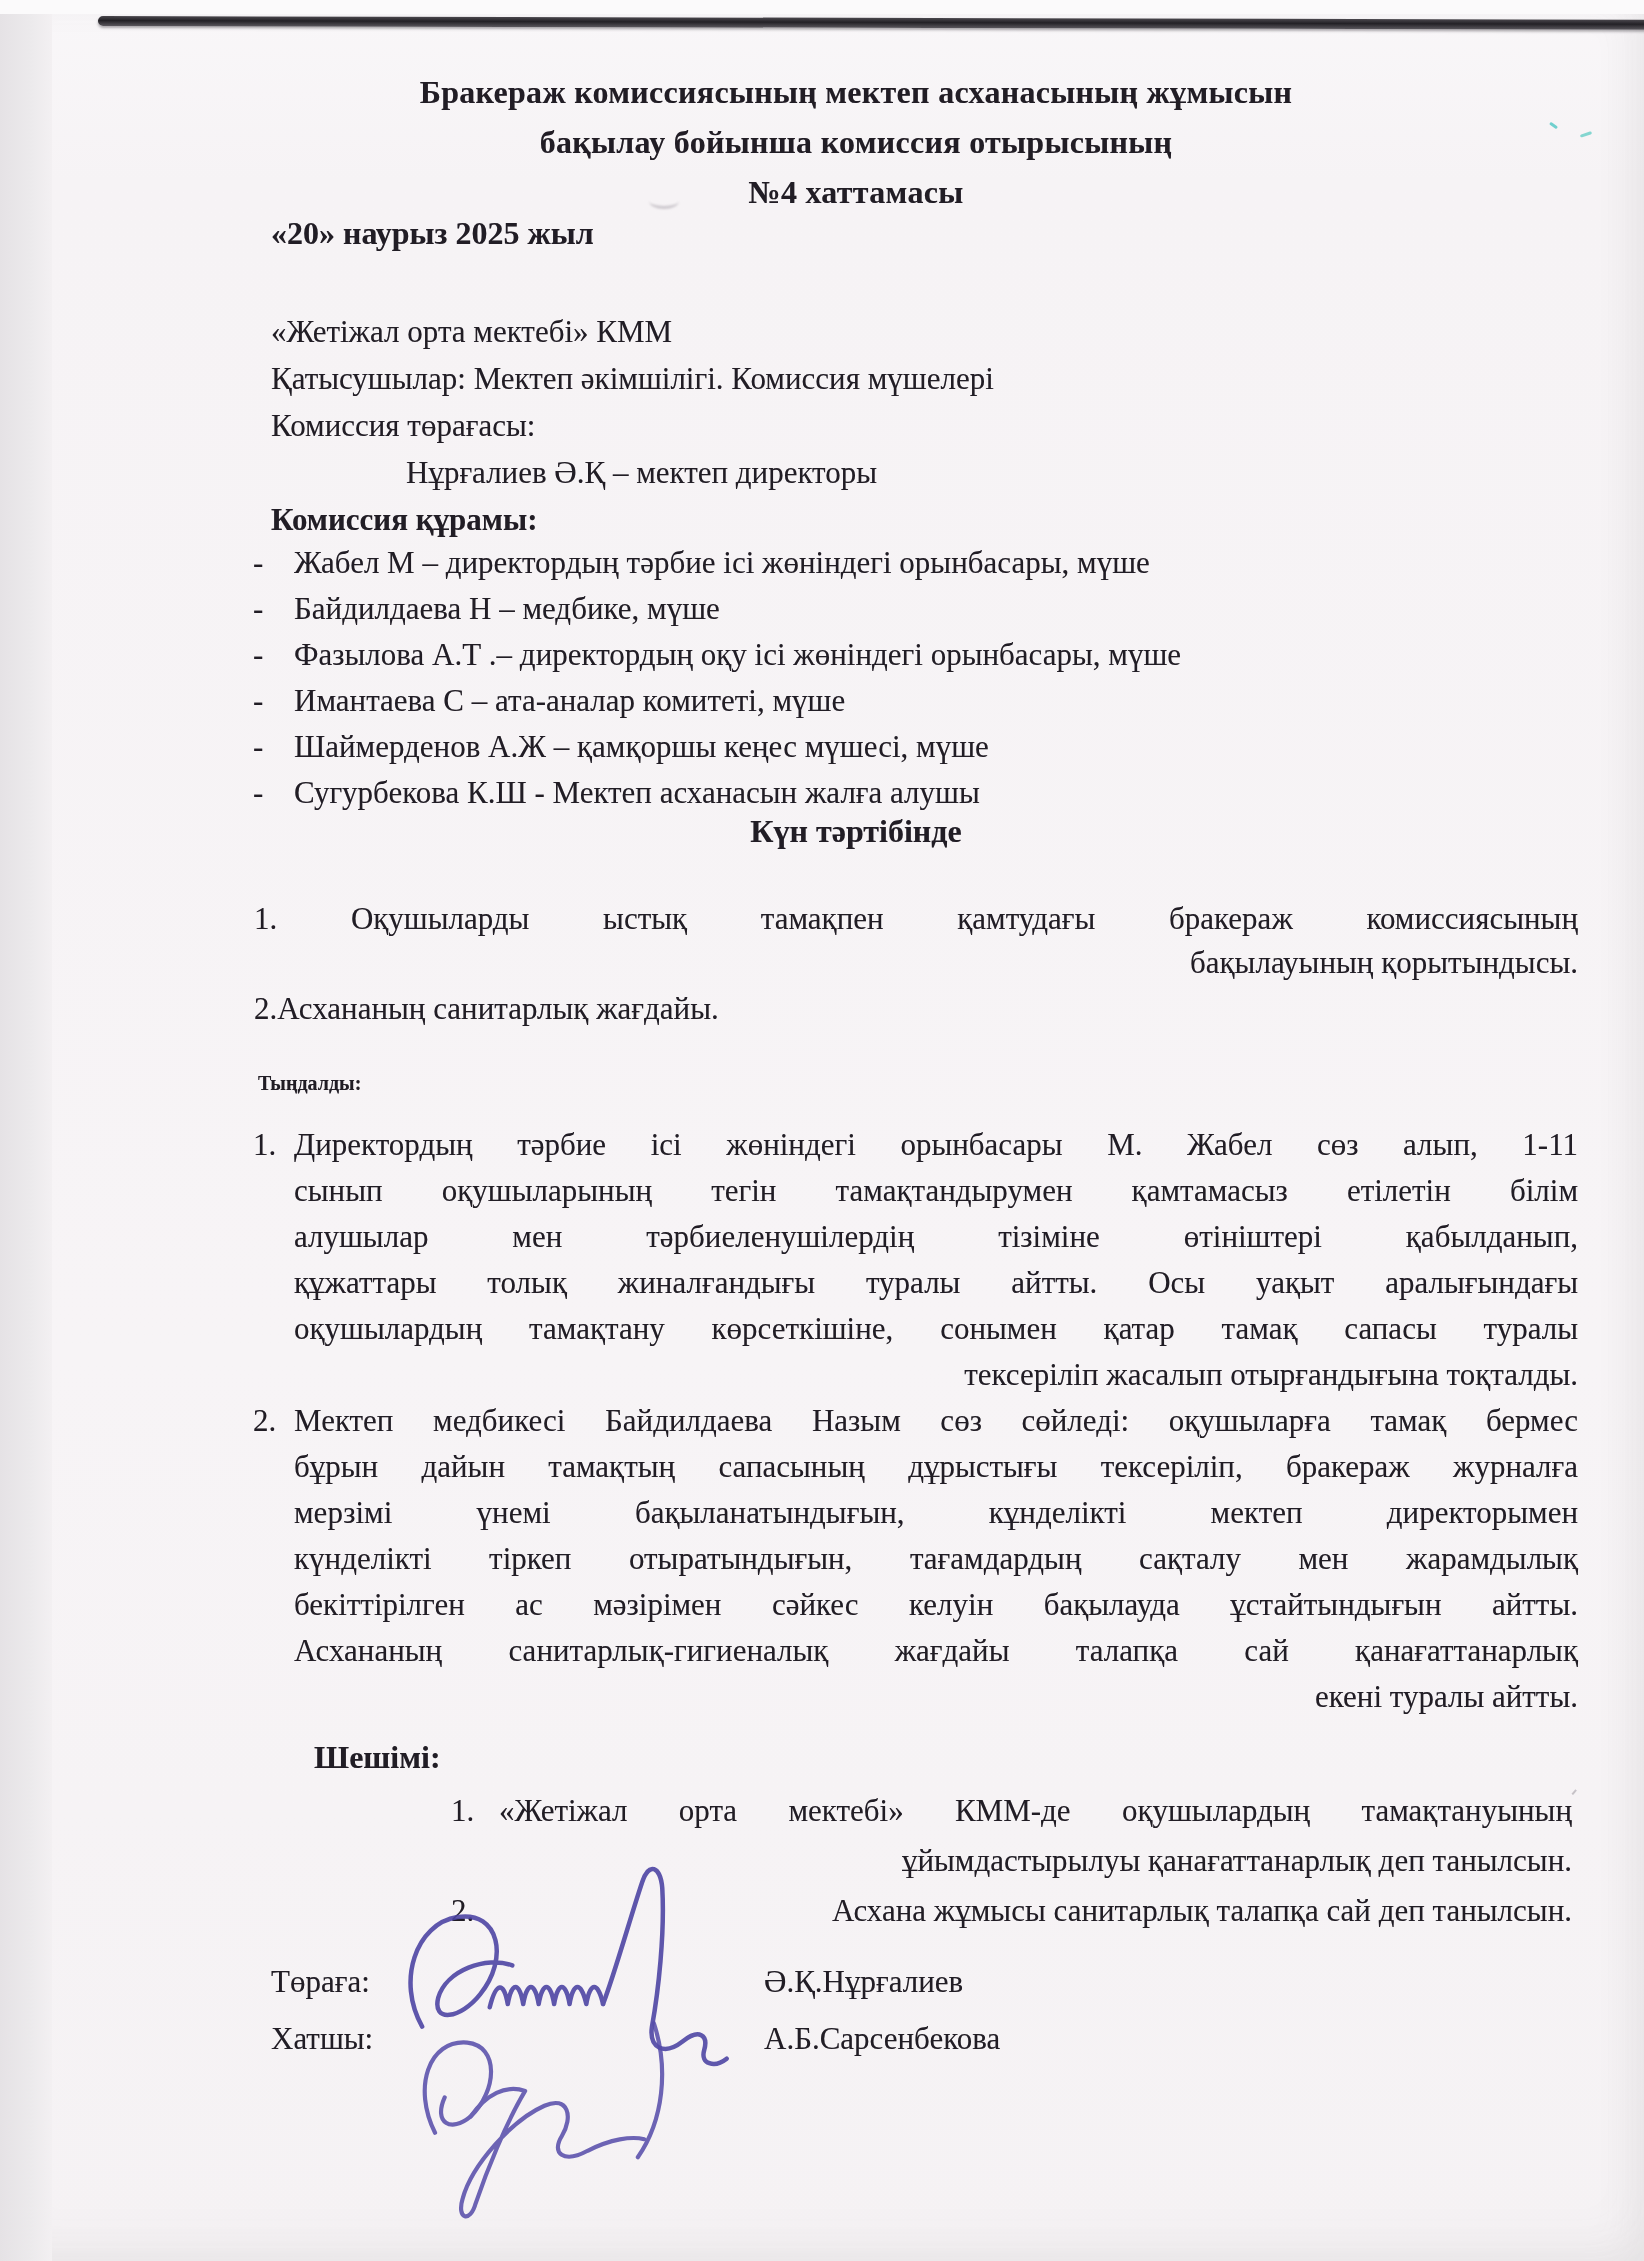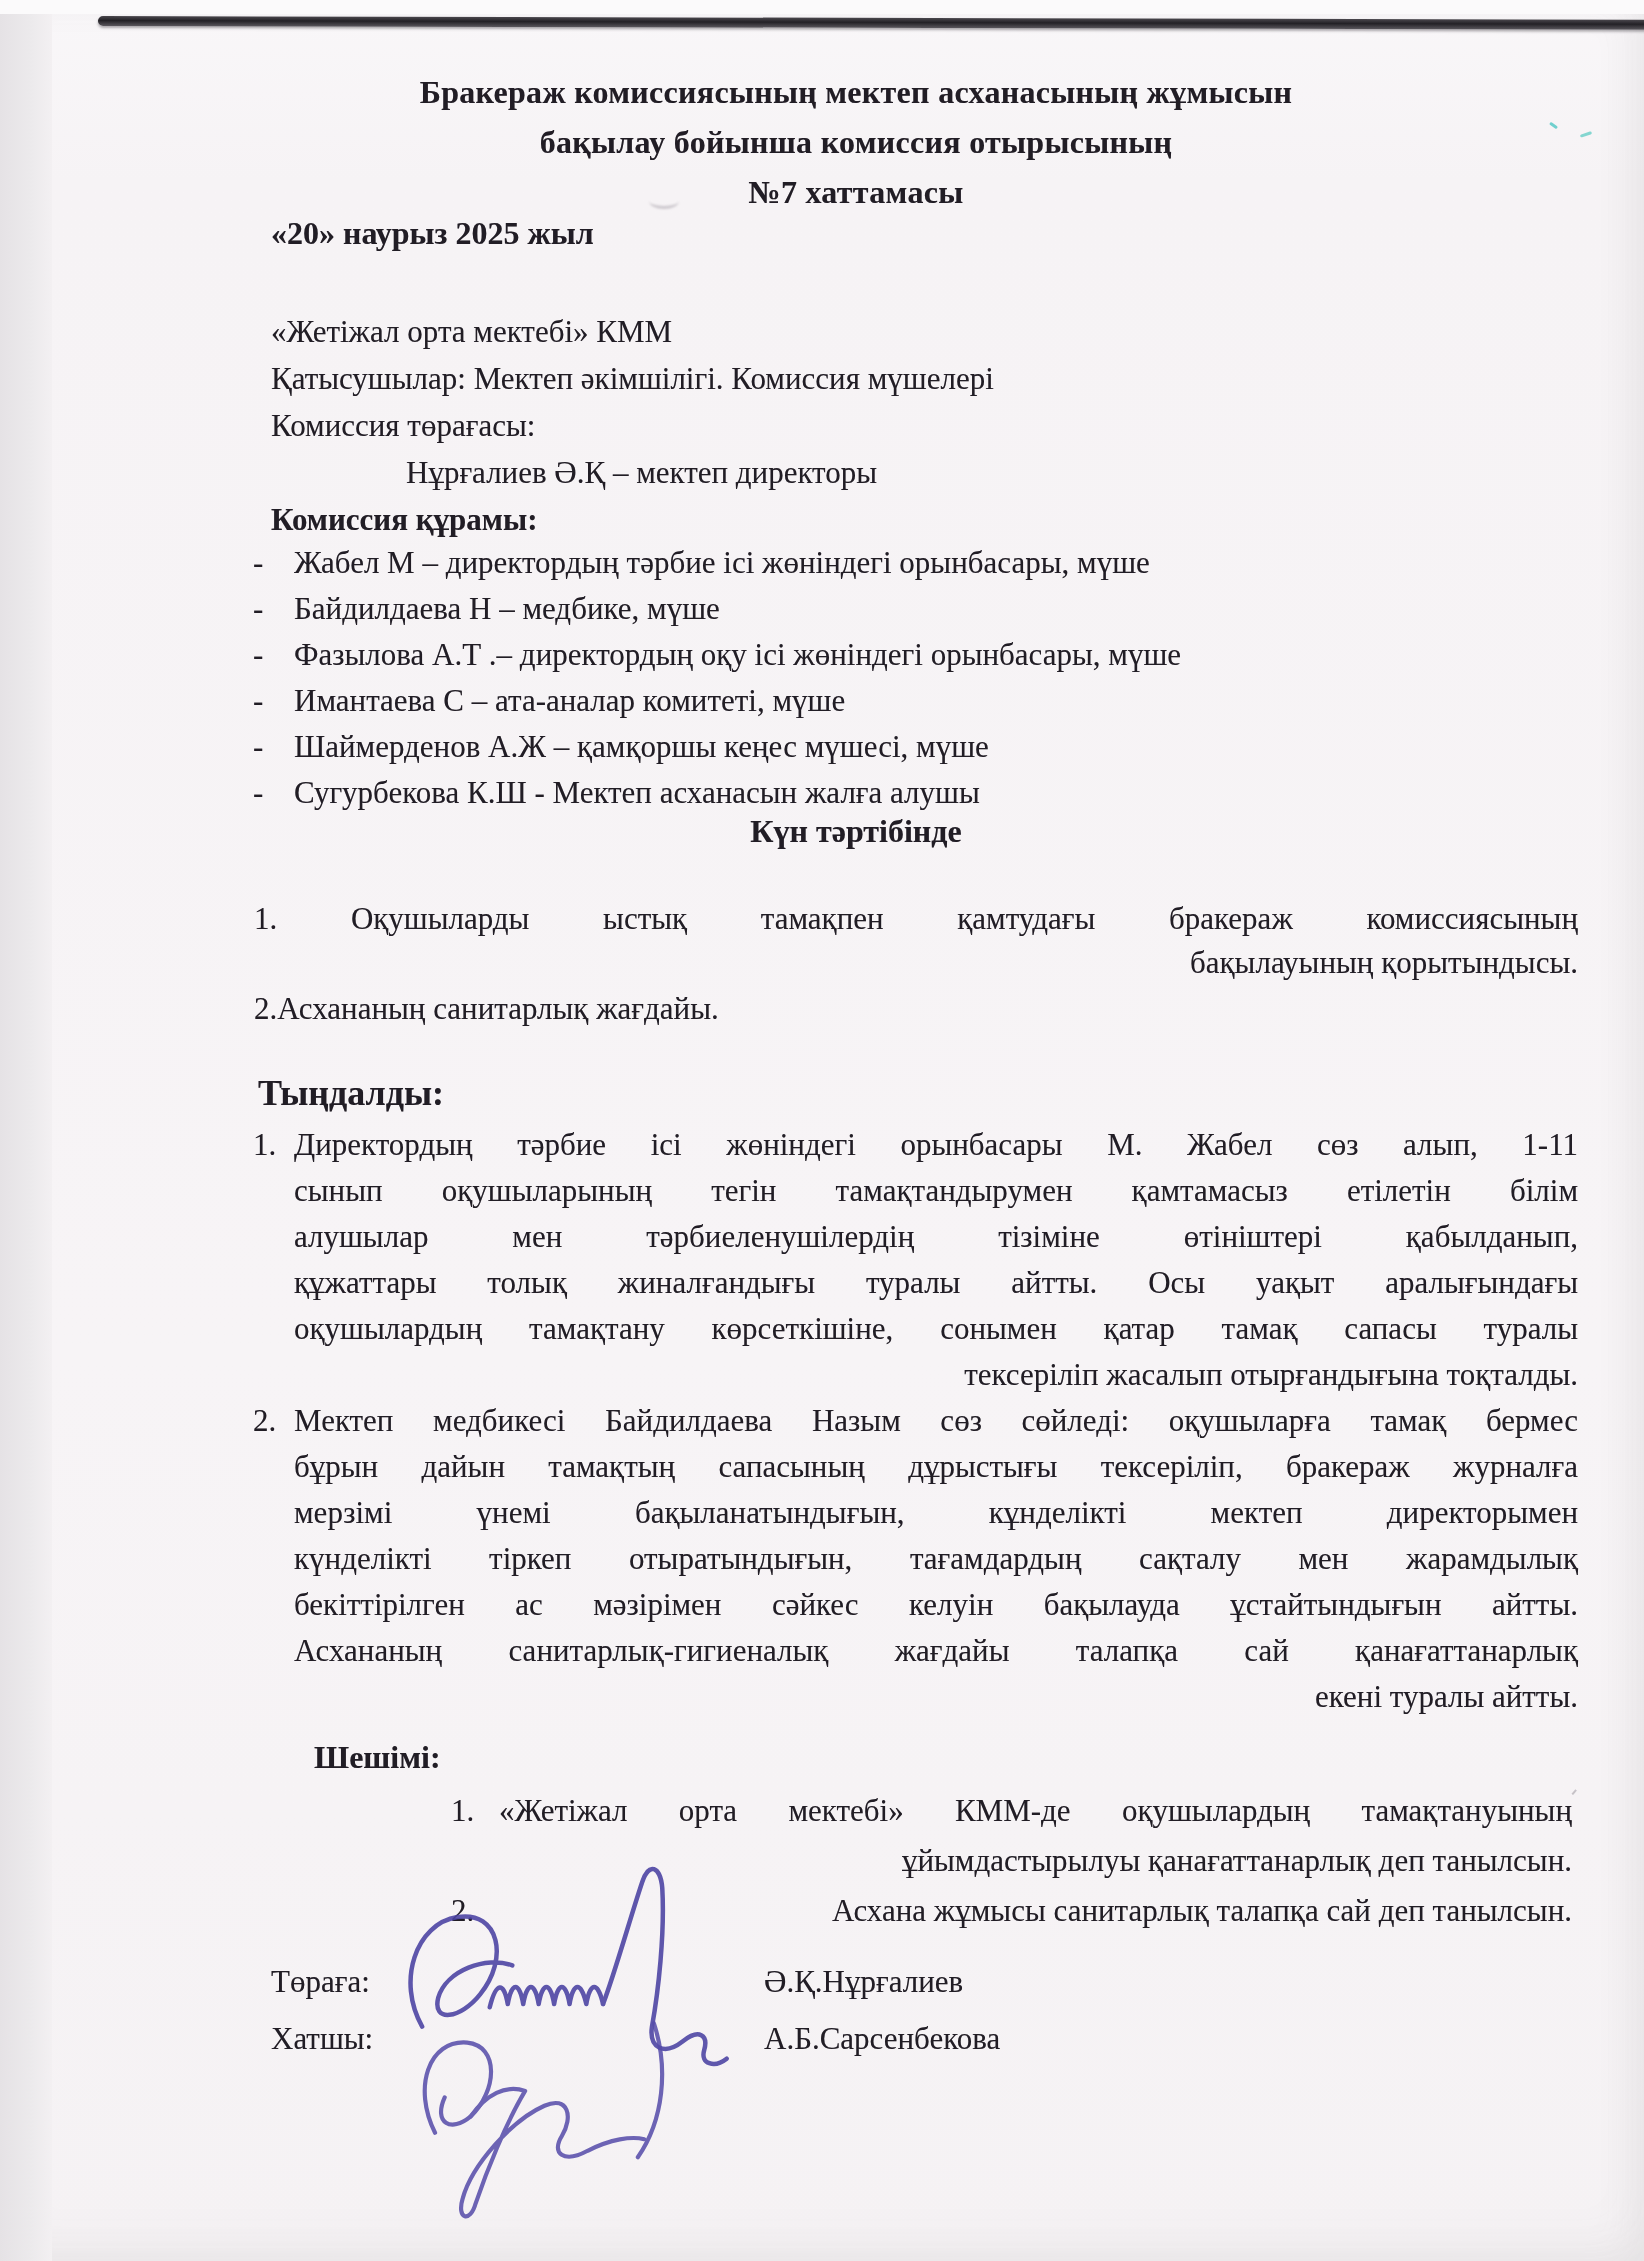--- a/index.html
+++ b/index.html
@@ -30,21 +30,21 @@
   .info{position:absolute;top:308px;left:271px;right:64px;font-size:31px;line-height:47px;}
   .info .indent{padding-left:135px;}
   .bold{font-weight:bold;}
   .members{position:absolute;top:545px;left:253px;right:64px;font-size:31px;}
   .member{position:relative;height:46px;padding-left:41px;white-space:nowrap;}
   .member .dash{position:absolute;left:0;top:0;}
   .agenda-head{top:813px;font-weight:bold;font-size:32px;}
   .para{position:absolute;font-size:31px;}
   .agenda-p1{top:897px;left:254px;right:66px;line-height:44px;}
   .agenda-p2{top:987px;left:254px;right:66px;line-height:44px;}
-  .heard-head{position:absolute;top:1072px;left:258px;font-weight:bold;font-size:36px;}
+  .heard-head{position:absolute;top:1072px;left:258px;font-weight:bold;font-size:20px;}
   .hang{padding-left:0;}
   .hang .num{position:absolute;left:0;top:0;}
   .hang .lines{margin-left:41px;}
   .heard-p1{top:1122px;left:253px;right:66px;line-height:46px;}
   .heard-p2{top:1398px;left:253px;right:66px;line-height:46px;}
   .decision-head{position:absolute;top:1739px;left:314px;font-weight:bold;font-size:32px;}
   .dec{line-height:50px;}
   .dec .lines{margin-left:48px;}
   .dec-p1{top:1786px;left:451px;right:72px;}
   .dec-p2{top:1886px;left:451px;right:72px;}
@@ -72,21 +72,21 @@
 <div class="scan">
 
   <div class="scanner-strip"></div>
   <div class="top-sliver"></div>
   <div class="top-edge-line"></div>
 
   <div class="center-box title txt">
 
   <div class="tline">Бракераж комиссиясының мектеп асханасының жұмысын</div>
       <div class="tline">бақылау бойынша комиссия отырысының</div>
-      <div class="tline">№7 хаттамасы</div>
+      <div class="tline">№4 хаттамасы</div>
     </div>
 
   <div class="date txt">«20» наурыз 2025 жыл</div>
 
   <div class="info txt">
     <div>«Жетіжал орта мектебі» КММ</div>
     <div>Қатысушылар: Мектеп әкімшілігі. Комиссия мүшелері</div>
     <div>Комиссия төрағасы:</div>
     <div class="indent">Нұрғалиев Ә.Қ – мектеп директоры</div>
     <div class="bold">Комиссия құрамы:</div>

